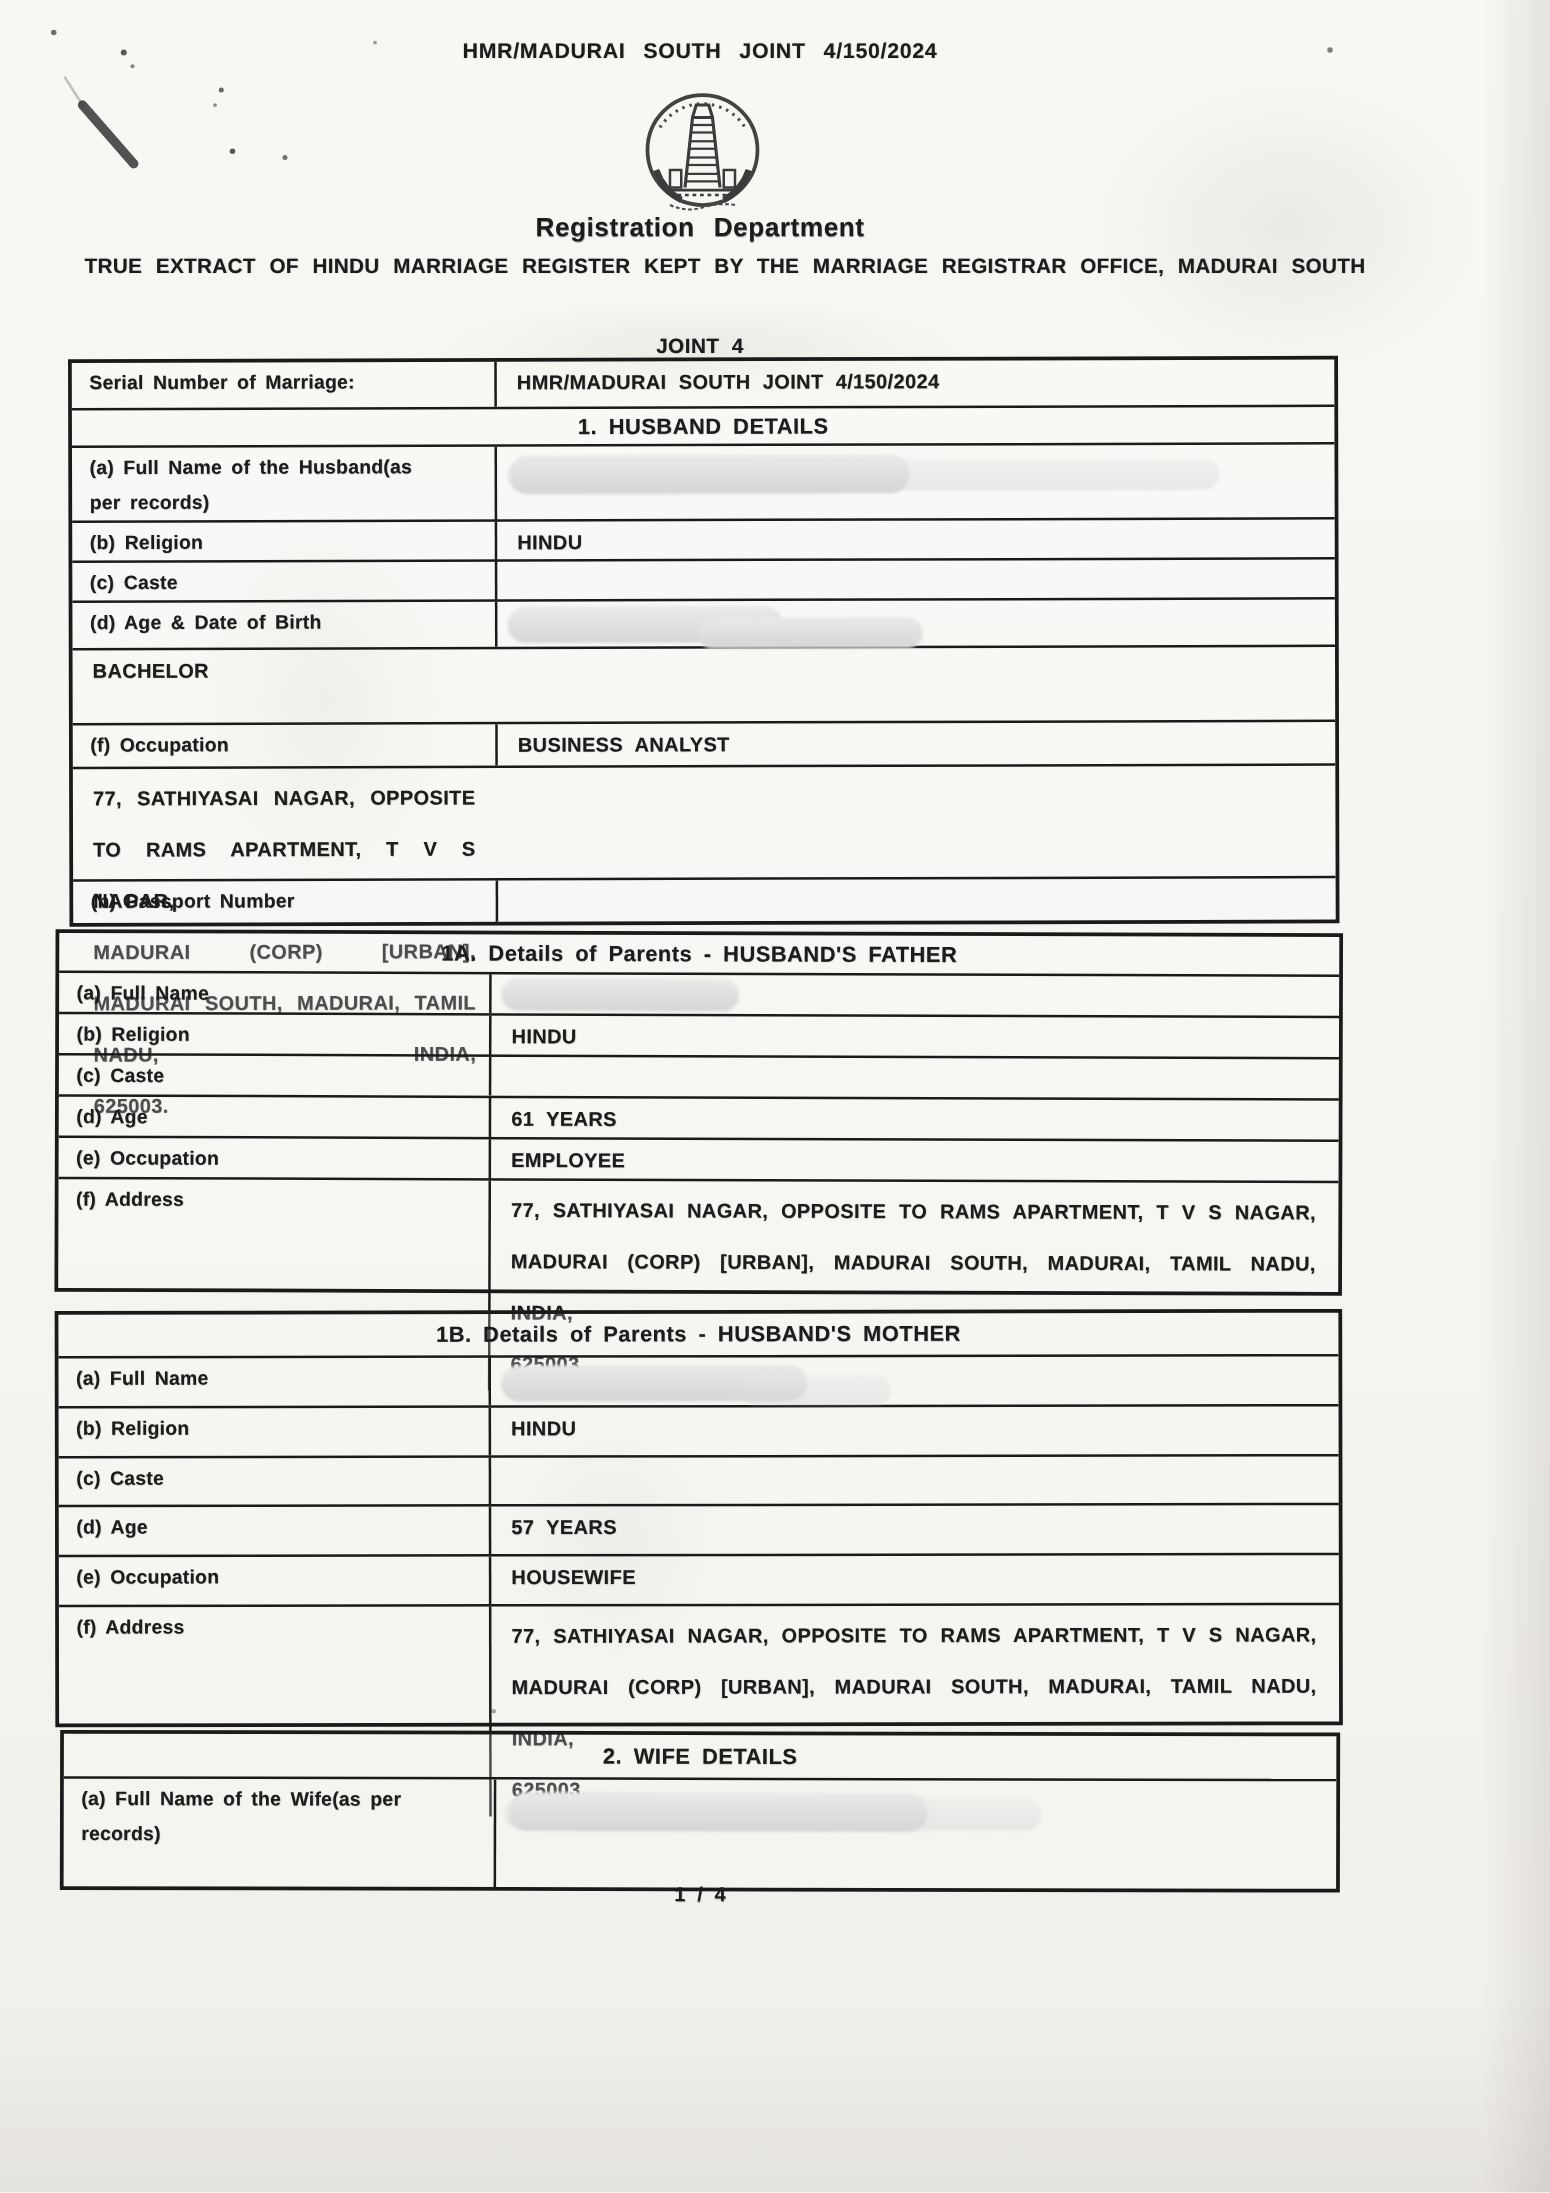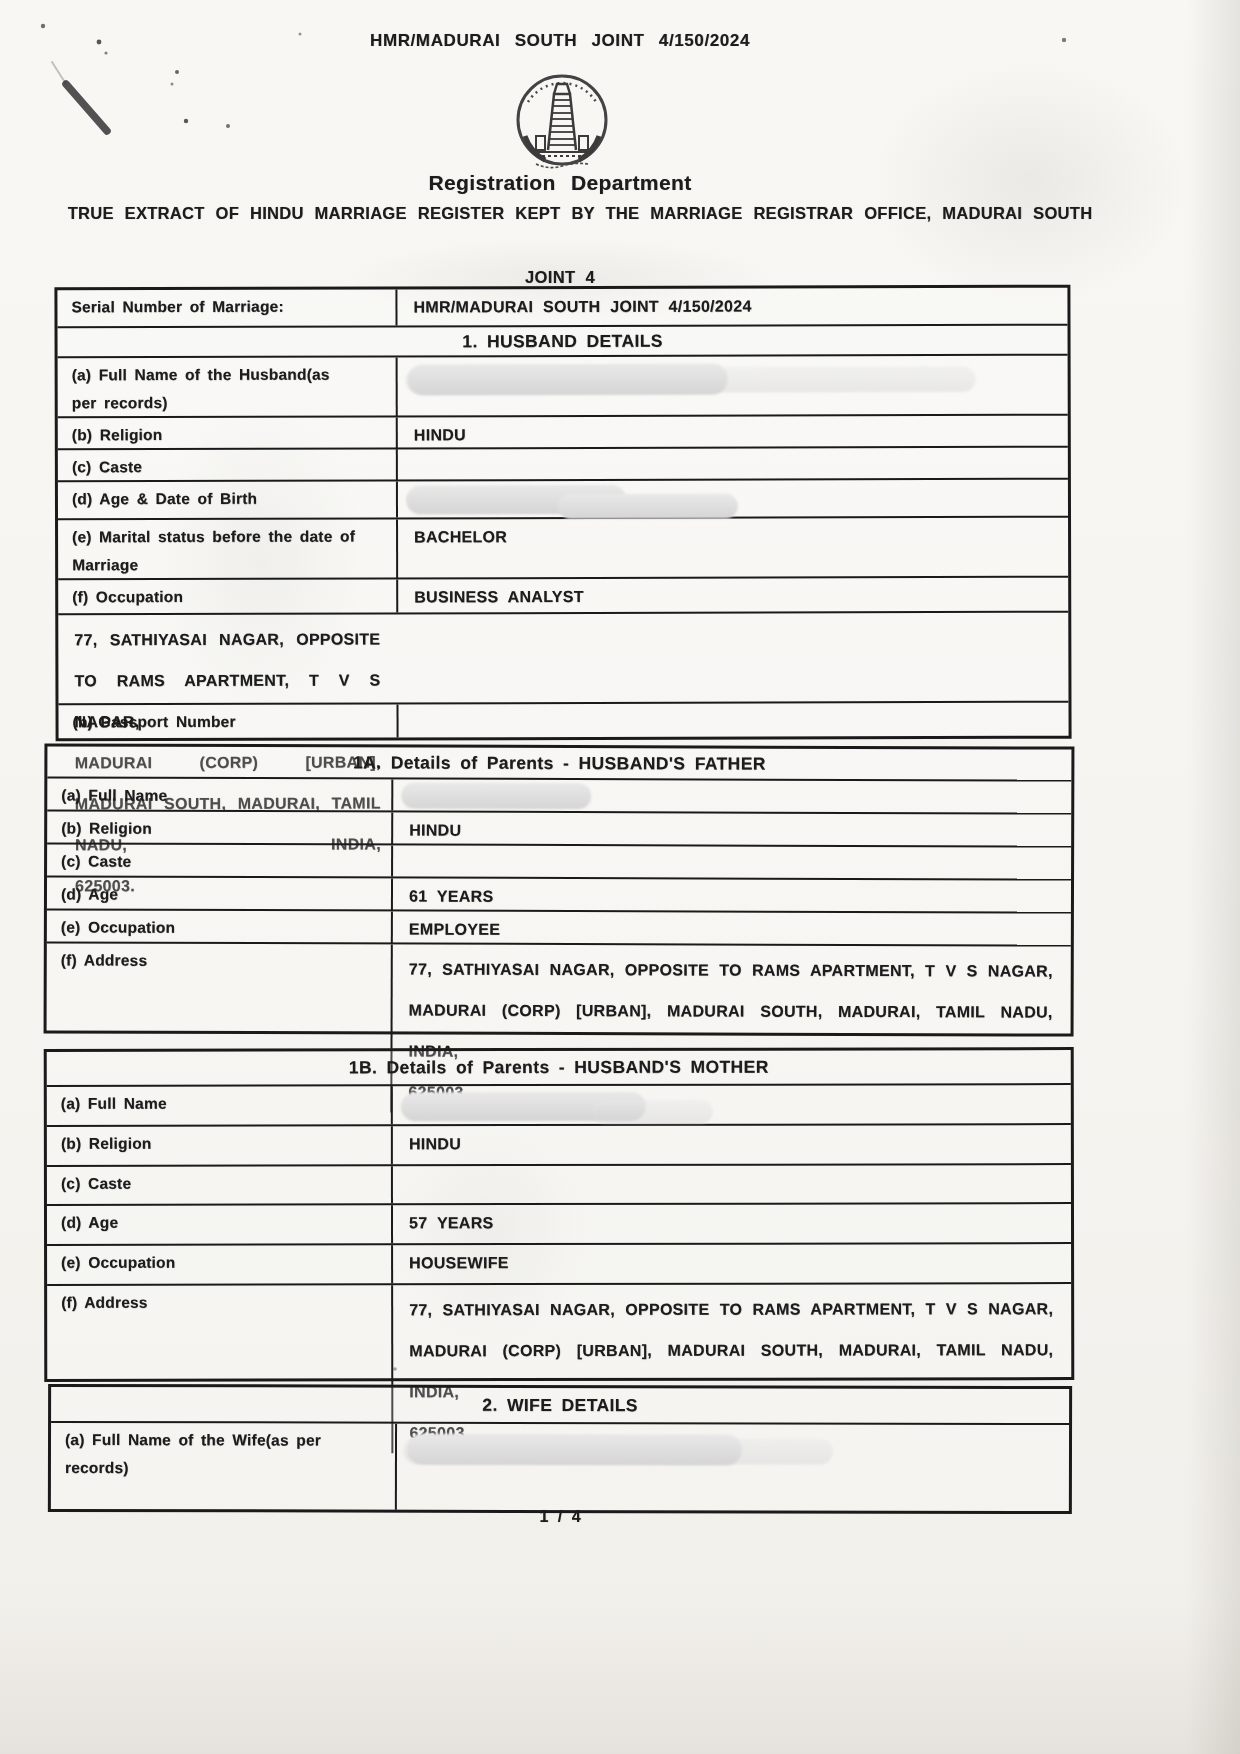--- a/index.html
+++ b/index.html
@@ -120,21 +120,20 @@
     <div class="vc"></div>
   </div>
   <div class="row" style="height:36px">
     <div class="lc">(d) Age &amp; Date of Birth</div>
     <div class="vc">
       <div class="redact" style="left:8px;top:4px;width:220px;height:29px"></div>
       <div class="redact" style="left:160px;top:13px;width:180px;height:25px"></div>
     </div>
   </div>
   <div class="row" style="height:58px">
-    <div class="lc">(e) Marital status before the date of Marriage</div>
     <div class="vc">BACHELOR</div>
   </div>
   <div class="row" style="height:33px">
     <div class="lc">(f) Occupation</div>
     <div class="vc">BUSINESS ANALYST</div>
   </div>
   <div class="row" style="height:88px">
     <div class="vc addr">
       <div class="addr-line">77, SATHIYASAI NAGAR, OPPOSITE TO RAMS APARTMENT, T V S NAGAR,</div>
       <div class="addr-line">MADURAI (CORP) [URBAN], MADURAI SOUTH, MADURAI, TAMIL NADU, INDIA,</div>

